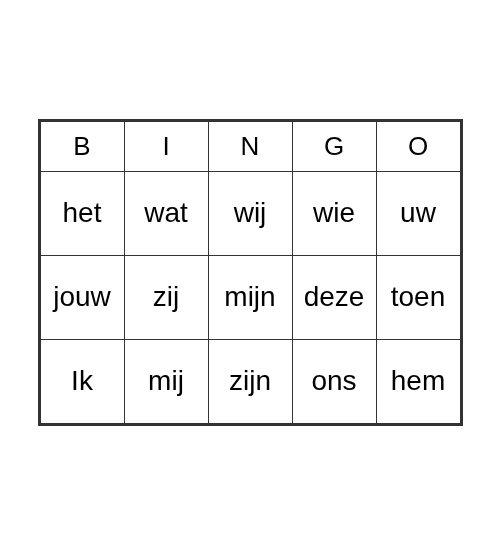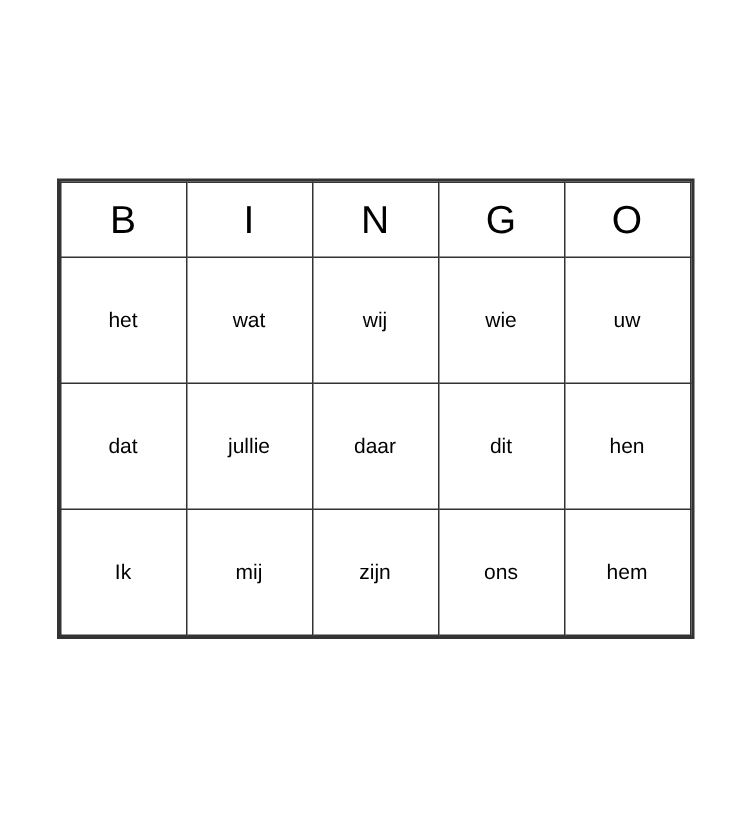--- a/index.html
+++ b/index.html
@@ -38,21 +38,21 @@
     }
 
     .bingo-table thead th {
       font-size: 26px;
       font-weight: normal;
       height: 50px;
       border: 1px solid #333;
     }
 
     .bingo-table tbody td {
-      font-size: 14px;
+      font-size: 28px;
     }
   </style>
 </head>
 <body>
 
 <div class="bingo-card">
   <table class="bingo-table">
     <thead>
       <tr>
       <th>B</th>
@@ -64,25 +64,25 @@
     </thead>
     <tbody id="bingo-body">
     <tr>
           <td>het</td>
           <td>wat</td>
           <td>wij</td>
           <td>wie</td>
           <td>uw</td>
         </tr>
         <tr>
-          <td>dat</td>
-          <td>jullie</td>
-          <td>daar</td>
-          <td>dit</td>
-          <td>hen</td>
+          <td>jouw</td>
+          <td>zij</td>
+          <td>mijn</td>
+          <td>deze</td>
+          <td>toen</td>
         </tr>
         <tr>
           <td>Ik</td>
           <td>mij</td>
           <td>zijn</td>
           <td>ons</td>
           <td>hem</td>
         </tr>
       </tbody>
   </table>

